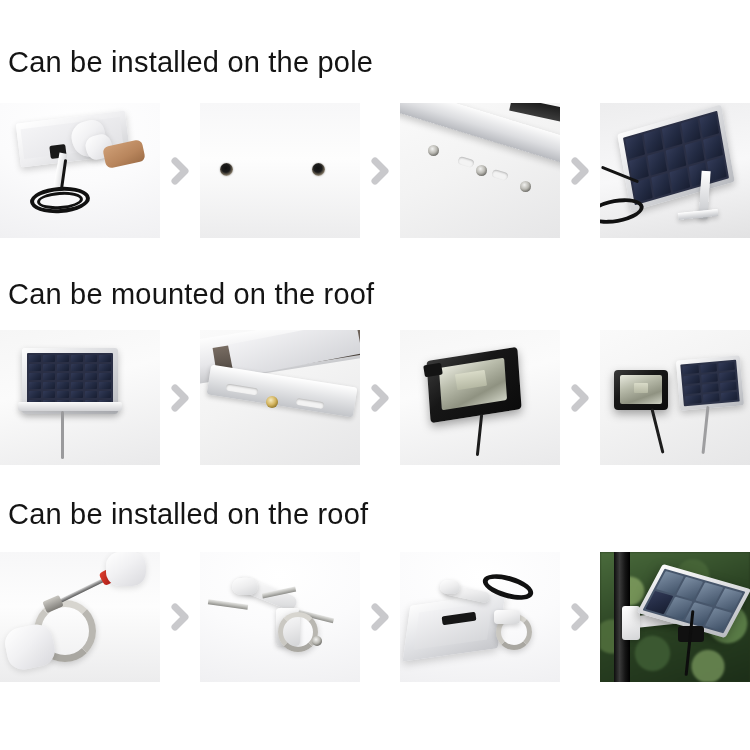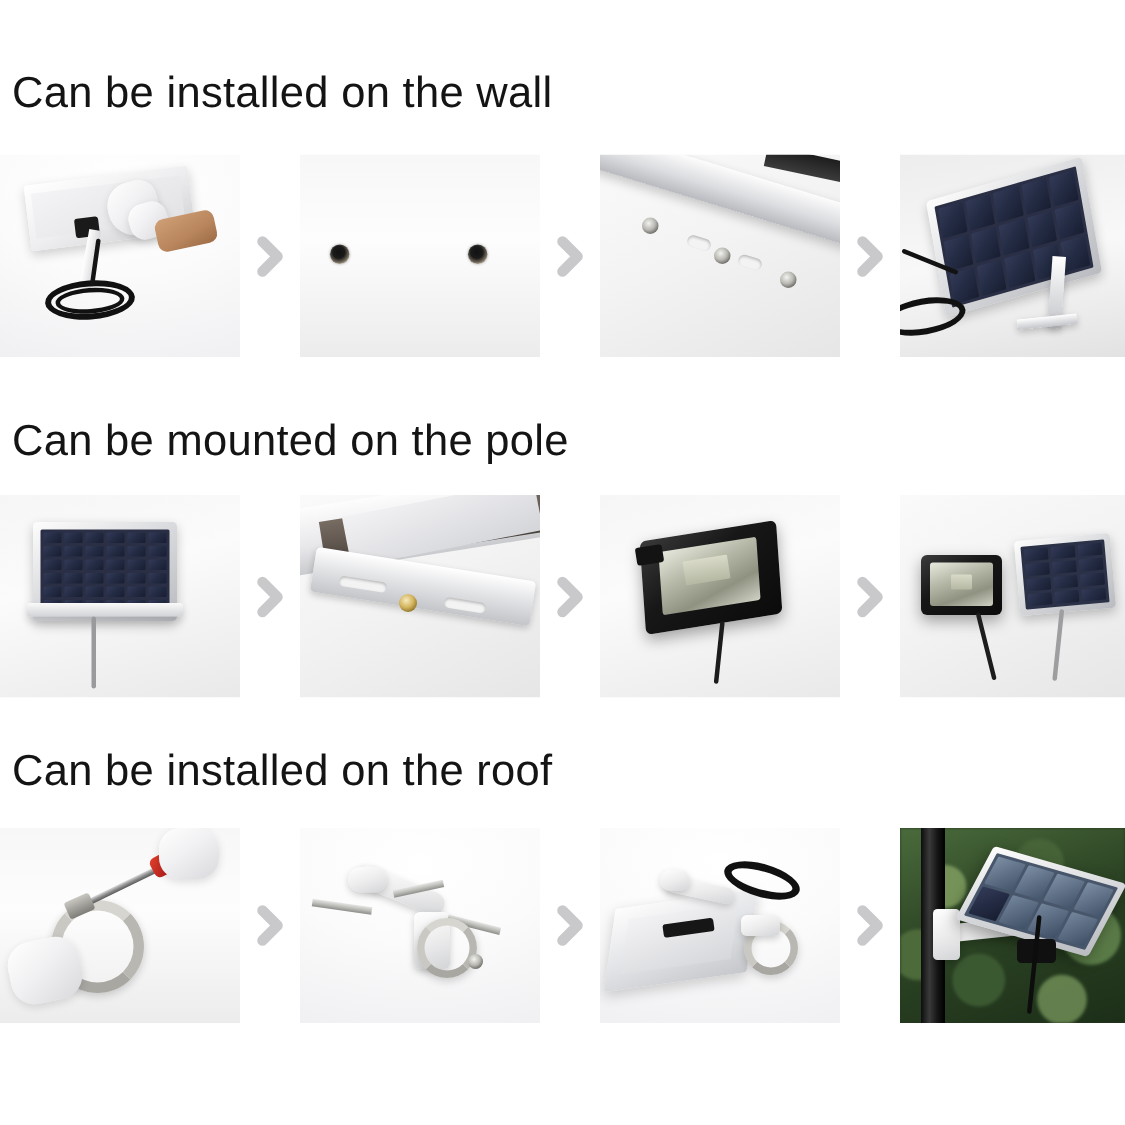--- a/index.html
+++ b/index.html
@@ -178,21 +178,21 @@
     border: 5px solid #111;
     background: transparent;
   }
 </style>
 </head>
 <body>
 
 <div class="page">
 
   <div class="section" style="position:absolute;left:0;top:0;width:750px;">
-    <div class="section-heading" style="position:absolute;left:0;top:48px;">Can be installed on the wall</div>
+    <div class="section-heading" style="position:absolute;left:0;top:48px;">Can be installed on the pole</div>
 
     <div class="row" style="position:absolute;left:0;top:103px;width:750px;height:135px;">
 
       <div class="cell" style="flex:0 0 160px;height:135px;">
         <div class="photo bg-studio">
 
           <div style="position:absolute;left:18px;top:14px;width:110px;height:44px;background:linear-gradient(160deg,#ffffff 0%,#eeeef0 50%,#cfd0d3 100%);transform:rotate(-7deg);box-shadow:0 3px 7px rgba(0,0,0,.18);border-radius:2px;"></div>
           <div style="position:absolute;left:22px;top:20px;width:100px;height:30px;background:linear-gradient(160deg,#f4f4f6 0%,#e2e2e5 100%);transform:rotate(-7deg);"></div>
 
           <div style="position:absolute;left:50px;top:42px;width:16px;height:13px;background:#1a1a1a;border-radius:2px;transform:rotate(-7deg);"></div>
@@ -271,21 +271,21 @@
           <div class="bracket-bar" style="left:78px;top:108px;width:40px;height:7px;transform:rotate(-6deg);"></div>
           <div style="position:absolute;left:0px;top:70px;width:40px;height:3px;background:#131313;transform:rotate(22deg);border-radius:2px;"></div>
           <div class="dark-coil" style="left:-12px;top:96px;width:56px;height:24px;border-width:4px;transform:rotate(-10deg);"></div>
         </div>
       </div>
 
     </div>
   </div>
 
   <div class="section" style="position:absolute;left:0;top:0;width:750px;">
-    <div class="section-heading" style="position:absolute;left:0;top:280px;">Can be mounted on the pole</div>
+    <div class="section-heading" style="position:absolute;left:0;top:280px;">Can be mounted on the roof</div>
 
     <div class="row" style="position:absolute;left:0;top:330px;width:750px;height:135px;">
 
       <div class="cell" style="flex:0 0 160px;height:135px;">
         <div class="photo bg-wall2">
           <div class="sp-frame" style="left:22px;top:18px;width:96px;height:66px;">
             <div class="sp-glass" style="grid-template-columns:repeat(6,1fr);grid-template-rows:repeat(6,1fr);">
               <div class="sp-cell"></div>
                 <div class="sp-cell"></div>
                 <div class="sp-cell"></div>

